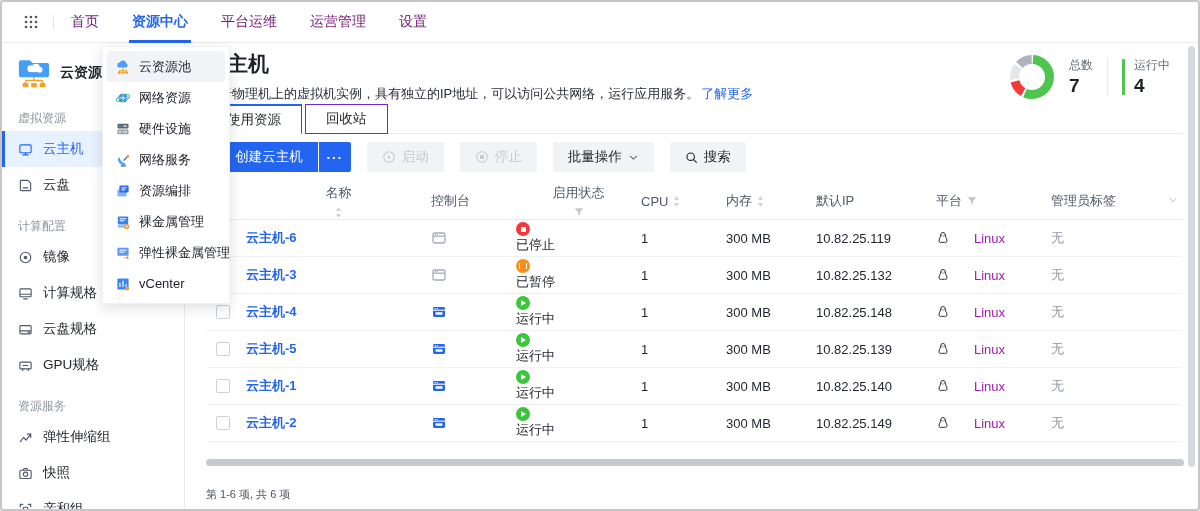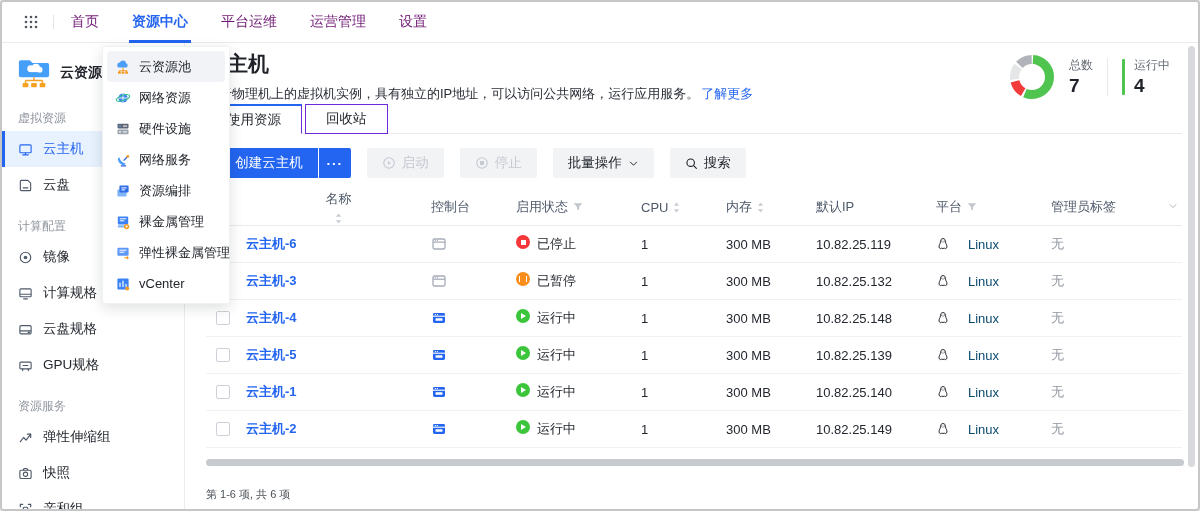--- a/index.html
+++ b/index.html
@@ -29,49 +29,49 @@
   
   .content{position:absolute;left:184px;top:41px;right:2px;bottom:2px;padding:8px 14px 0 20px;background:#fff;}
   .page-title{margin:0;font-size:21px;line-height:26px;font-weight:700;color:#1F2329;}
   .desc{margin:8px 0 0 0;font-size:13px;line-height:18px;color:#2A2E36;}
   .learn-more{color:var(--primary);text-decoration:none;margin-left:2px;cursor:pointer;}
   .tabs{display:flex;align-items:flex-end;border-bottom:1px solid #E7E9EC;margin-top:0;height:31px;}
   .tab{height:30px;display:flex;align-items:center;padding:0 20px;font-size:13.5px;color:#1F2329;background:#fff;border:1px solid #6d28d9;margin-right:3px;margin-bottom:-1px;cursor:pointer;}
   .tab.active{border-top:2px solid var(--primary);border-bottom-color:#fff;}
 
   
-  .toolbar{display:flex;align-items:center;gap:16px;margin-top:14px;}
+  .toolbar{display:flex;align-items:center;gap:16px;margin-top:8px;}
   .btn{height:30px;border:none;border-radius:2px;display:inline-flex;align-items:center;gap:6px;padding:0 15px;font-size:13.5px;font-family:inherit;cursor:pointer;white-space:nowrap;}
   .btn.primary{background:var(--primary);color:#fff;}
   .btn.more{width:32px;padding:0;justify-content:center;letter-spacing:1px;font-weight:700;}
   .btn-split{display:inline-flex;gap:1px;}
   .btn-split .btn:first-child{border-radius:2px 0 0 2px;}
   .btn-split .btn:last-child{border-radius:0 2px 2px 0;}
   .btn.ghost{background:#F2F3F5;color:#1F2329;}
   .btn.ghost.disabled{color:#C4C8D0;cursor:default;}
   .plus{font-size:16px;line-height:1;margin-right:-1px;}
 
   
   .table{margin-top:11px;}
   .thead{position:relative;display:flex;align-items:center;height:37px;padding-left:10px;border-bottom:1px solid #E9EBEE;color:#4E5969;font-size:13px;}
   .hcell{display:flex;align-items:center;gap:4px;flex-shrink:0;}
   .trow{display:flex;align-items:center;height:37px;padding-left:10px;border-bottom:1px solid #F0F1F3;font-size:13px;color:#23272E;}
   .cell{display:flex;align-items:flex-start;flex-shrink:0;}
-  .col-0{width:30px;}.col-1{width:185px;flex-direction:column;}.col-2{width:85px;}.col-3{width:125px;}.col-4{width:85px;}
+  .col-0{width:30px;}.col-1{width:185px;flex-direction:column;}.col-2{width:85px;}.col-3{width:125px;flex-direction:column;}.col-4{width:85px;}
   .col-5{width:90px;}.col-6{width:120px;}.col-7{width:115px;}.col-8{flex:1;}
   .checkbox{width:14px;height:14px;border:1px solid #CDD0D6;border-radius:2px;background:#fff;display:inline-block;cursor:pointer;}
   .row-link{color:var(--primary);font-weight:600;text-decoration:none;cursor:pointer;}
   .console-ic{display:inline-flex;cursor:pointer;}
   .console-ic.off{color:#A7ACB8;}
   .console-ic.on{color:var(--primary);}
   .status-dot{width:14px;height:14px;border-radius:50%;display:inline-flex;align-items:center;justify-content:center;margin-right:7px;flex-shrink:0;}
   .status-dot.running::after{content:"";border-left:5px solid #fff;border-top:3.5px solid transparent;border-bottom:3.5px solid transparent;margin-left:1px;}
   .status-dot.stopped::after{content:"";width:5px;height:5px;background:#fff;}
   .status-dot.paused::after{content:"";width:5.5px;height:6px;border-left:1.8px solid #fff;border-right:1.8px solid #fff;}
-  .platform-cell{gap:18px;color:#0c4a6e;}
+  .platform-cell{gap:24px;color:#a21caf;}
   .tag-none{color:#8F959E;}
   .head-caret{position:absolute;right:4px;top:12px;color:#B2B5BC;display:inline-flex;}
 
   
   .stats{position:absolute;right:26px;top:11px;display:flex;align-items:center;gap:14px;}
   .stat-label{font-size:12px;color:#646A73;line-height:16px;}
   .stat-value{font-size:19px;font-weight:700;color:#1F2329;line-height:24px;margin-top:1px;}
   .stat-divider{width:1px;height:38px;background:#E8E9EB;}
   .stat.running{display:flex;align-items:center;}
   .stat-accent{width:3px;height:36px;border-radius:1px;margin-right:9px;}

